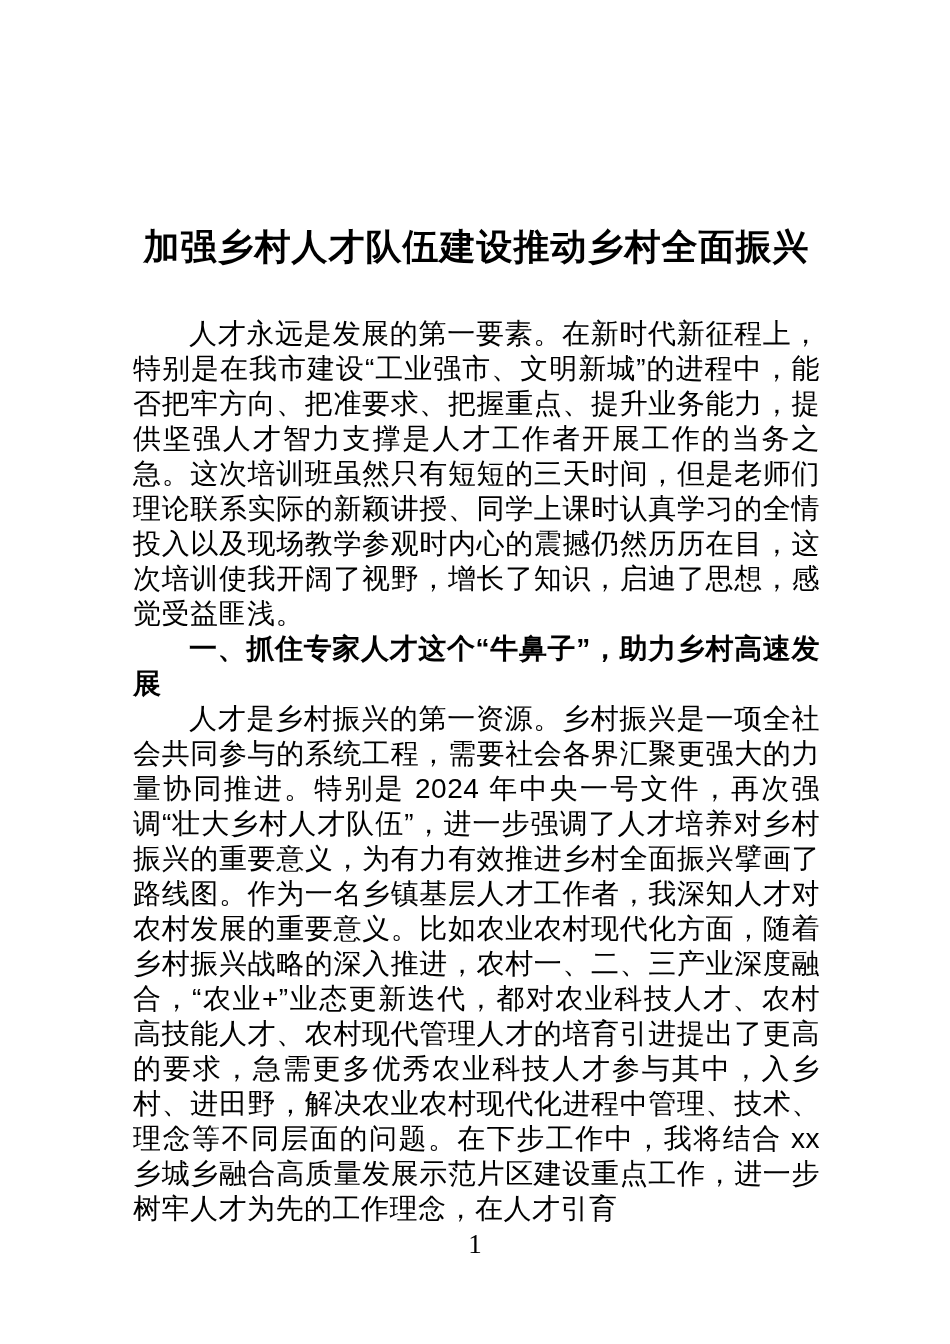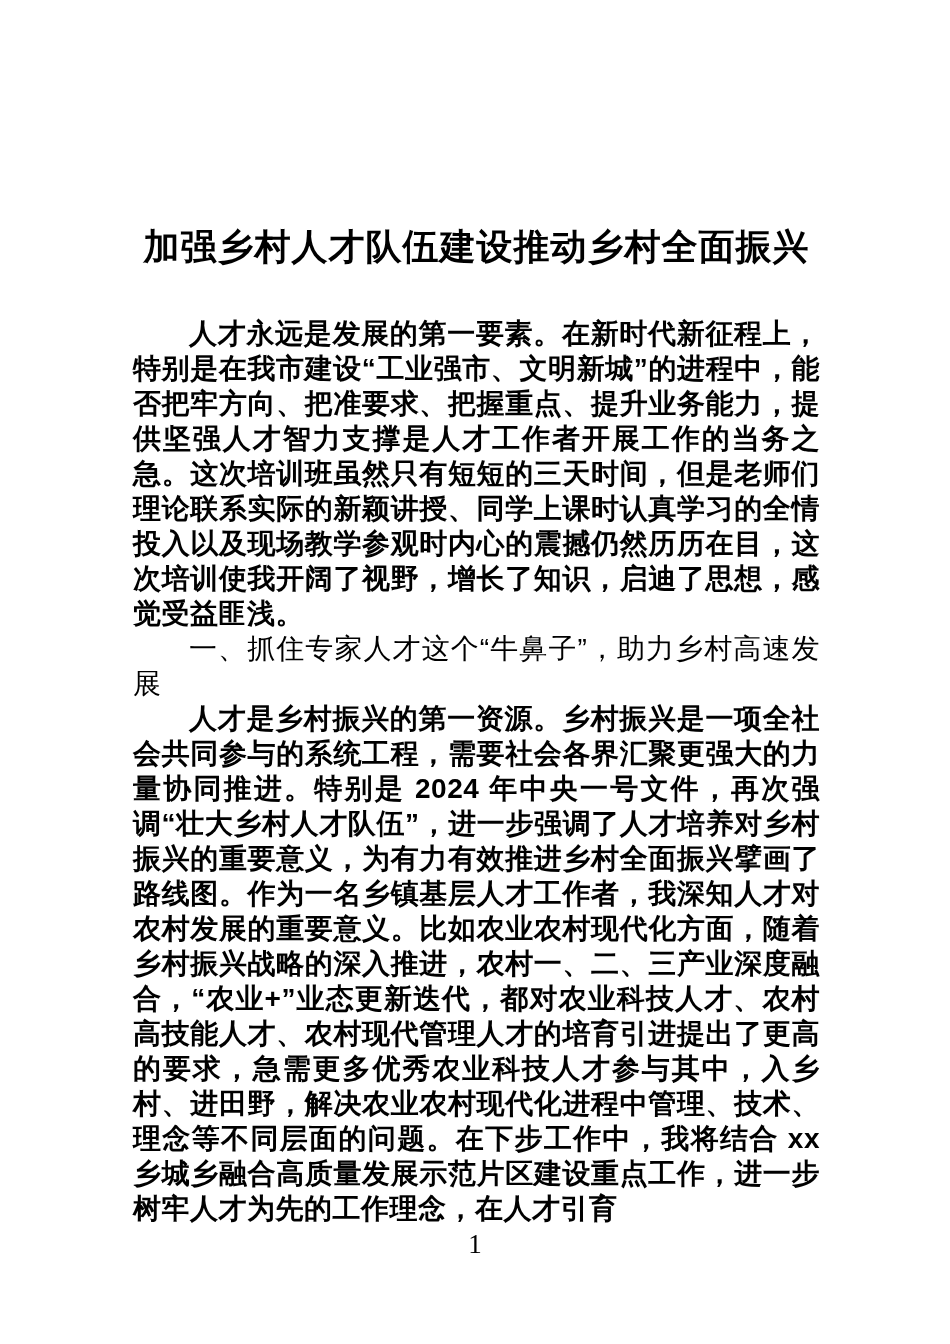--- a/index.html
+++ b/index.html
@@ -34,26 +34,26 @@
   .title-line { display: block; }
   .doc-body {
     width: 687px;
   }
   .para {
     margin: 0;
     font-size: 28px;
     line-height: 35px;
     text-align: justify;
     text-indent: 2em;
-    font-weight: bold;
+    font-weight: normal;
     word-break: break-all;
     letter-spacing: 0.5px;
   }
   .para.heading {
-    font-weight: normal; 
+    font-weight: bold; 
   }
   .page-footer {
     position: absolute;
     left: 0;
     right: 0;
     bottom: 125px;
     text-align: center;
   }
   .page-number {
     font-family: "Liberation Serif", serif;

